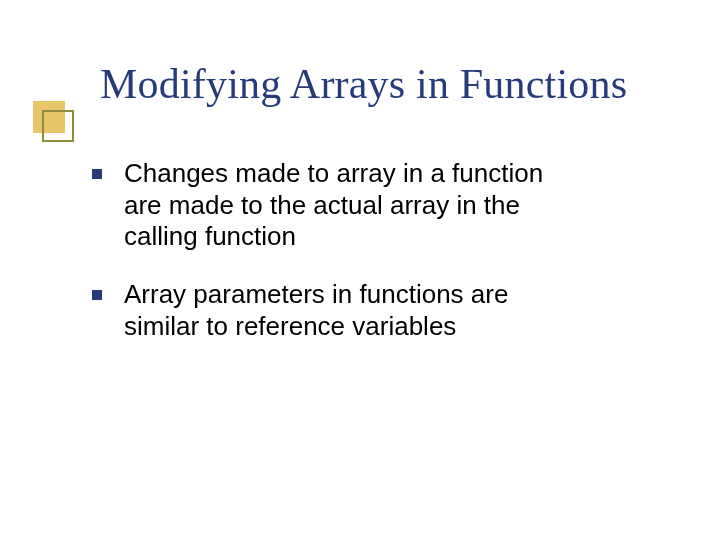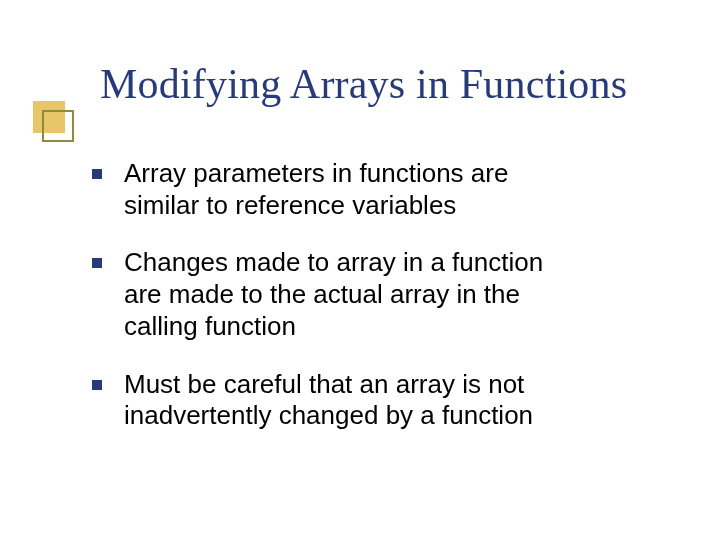--- a/index.html
+++ b/index.html
@@ -93,25 +93,21 @@
     <div class="title-decor">
       <div class="sq-back"></div>
       <div class="sq-front"></div>
     </div>
     <div class="title-text">Modifying Arrays in Functions</div>
   </div>
 
   <div class="body-block">
     <div class="bullet-item">
       <div class="bullet-marker"></div>
-      <span>Array parameters in functions are similar to reference variables</span>
-    </div>
-    <div class="bullet-item">
-      <div class="bullet-marker"></div>
       <span>Changes made to array in a function are made to the actual array in the calling function</span>
     </div>
     <div class="bullet-item">
       <div class="bullet-marker"></div>
-      <span>Must be careful that an array is not inadvertently changed by a function</span>
+      <span>Array parameters in functions are similar to reference variables</span>
     </div>
   </div>
 
 </div>
 
 </body></html>

